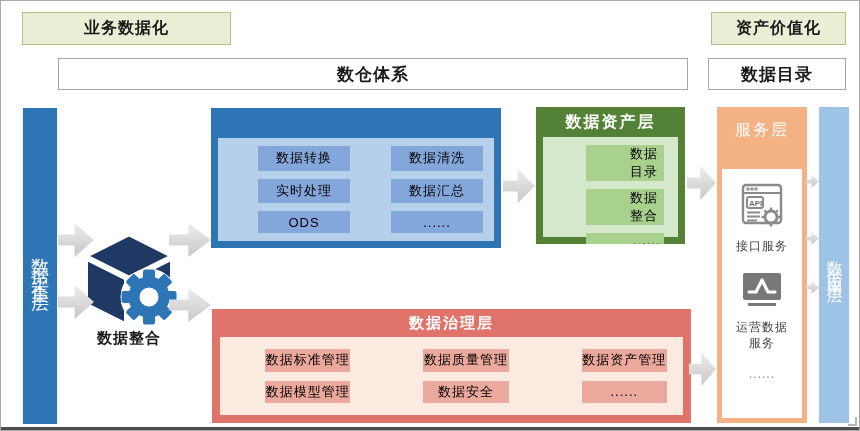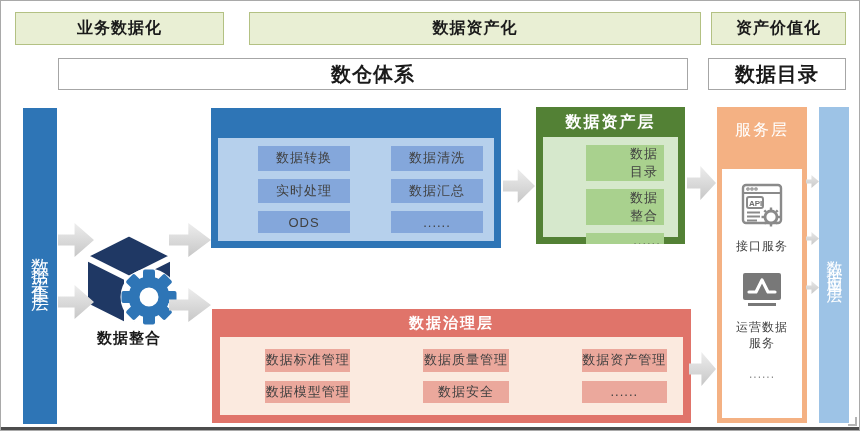--- a/index.html
+++ b/index.html
@@ -12,21 +12,21 @@
 
   
   .stage-box{
     background:#E9EFD4;border:1px solid #b3c183;
     display:flex;align-items:center;justify-content:center;
     font-size:16px;font-weight:600;letter-spacing:1px;
   }
   .plain-box{
     background:#fff;border:1px solid #a6a6a6;
     display:flex;align-items:center;justify-content:center;
-    font-size:20px;font-weight:600;letter-spacing:1px;
+    font-size:17px;font-weight:600;letter-spacing:1px;
   }
 
   
   .vbar{display:flex;align-items:center;justify-content:center;}
   .vbar span{
     writing-mode:vertical-rl;text-orientation:upright;
     color:#fff;font-weight:500;letter-spacing:9px;
   }
   .bar-collect{background:#2E75B6;}
   .bar-collect span{font-size:18px;}
@@ -35,21 +35,21 @@
 
   
   .panel{overflow:hidden;}
   .panel .hdr{
     color:#fff;font-weight:bold;font-size:16px;text-align:center;
     letter-spacing:2px;
   }
   .panel .body{position:absolute;left:7px;right:7px;bottom:7px;display:grid;}
   .cell{
     display:flex;align-items:center;justify-content:center;
-    color:#404040;font-size:13px;letter-spacing:1px;font-weight:500;margin-left:29px;
+    color:#000000;font-size:13px;letter-spacing:1px;font-weight:500;margin-left:29px;
   }
 
   .panel-compute{background:#2E75B6;}
   .panel-compute .hdr{line-height:30px;}
   .panel-compute .body{top:30px;background:#B6D0EC;grid-template-columns:1fr 1fr;
     column-gap:12px;row-gap:8px;padding:8px 11px;}
   .panel-compute .cell{background:#84A7DB;}
 
   .panel-asset{background:#538135;}
   .panel-asset .hdr{line-height:30px;}
@@ -89,25 +89,22 @@
 
   .bottom-strip{position:absolute;left:0;right:0;bottom:0;height:3px;background:#4d4d4d;}
   .resize-corner{position:absolute;right:2px;bottom:4px;width:7px;height:7px;
     border-right:2px solid #b5b5b5;border-bottom:2px solid #b5b5b5;}
 </style>
 </head>
 <body>
 
 <div class="canvas">
 
-  <div class="abs stage-box" style="left:14px;top:11px;width:209px;height:33px;">
+  <div class="abs stage-box" style="left:21px;top:11px;width:209px;height:33px;">
     <span>业务数据化</span>
-  </div>
-  <div class="abs stage-box" style="left:248px;top:11px;width:452px;height:33px;">
-    <span>数据资产化</span>
   </div>
   <div class="abs stage-box" style="left:710px;top:11px;width:135px;height:33px;">
     <span>资产价值化</span>
   </div>
 
   <div class="abs plain-box" style="left:57px;top:57px;width:630px;height:32px;">
     <span>数仓体系</span>
   </div>
   <div class="abs plain-box" style="left:707px;top:57px;width:138px;height:32px;">
     <span>数据目录</span>

